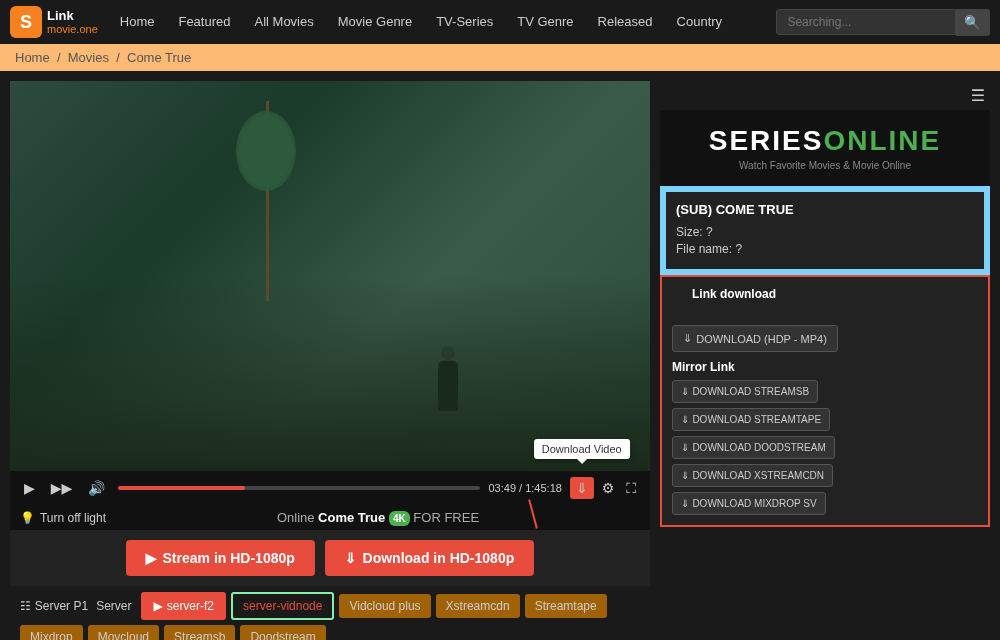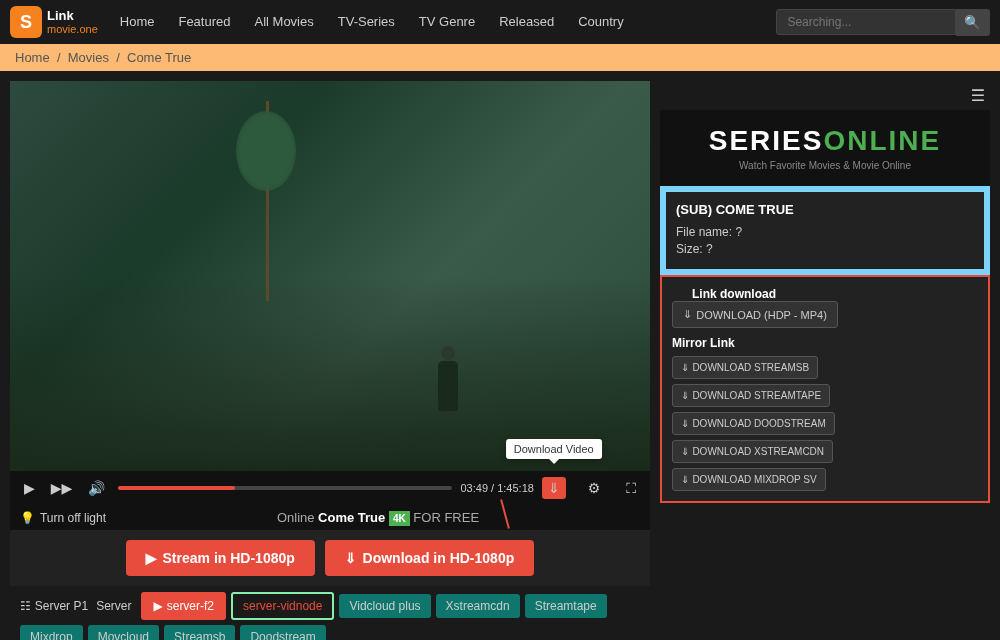--- a/index.html
+++ b/index.html
@@ -94,38 +94,38 @@
       display: flex; align-items: center; gap: 8px;
     }
     .ctrl-btn {
       background: none; border: none; color: #ccc; cursor: pointer; font-size: 14px; padding: 2px 4px;
     }
     .progress-bar {
       flex: 1; height: 4px; background: #444; border-radius: 2px; position: relative;
     }
     .progress-fill { width: 35%; height: 100%; background: #e74c3c; border-radius: 2px; }
     .time-display { color: #ccc; font-size: 11px; white-space: nowrap; }
-    .ctrl-icons { display: flex; gap: 18px; margin-left: auto; }
+    .ctrl-icons { display: flex; gap: 4px; margin-left: auto; }
     .ctrl-icon-btn {
       background: none; border: none; color: #ccc; cursor: pointer; font-size: 14px; padding: 2px 4px;
     }
     .ctrl-icon-btn.highlight {
       background: #e74c3c; border-radius: 3px; padding: 3px 6px;
     }
 
     
     .bottom-bar {
       background: #111; padding: 5px 10px;
       display: flex; align-items: center; gap: 10px;
     }
     .light-toggle { color: #ccc; font-size: 12px; display: flex; align-items: center; gap: 5px; cursor: pointer; }
     .watch-info { flex: 1; text-align: center; color: #aaa; font-size: 13px; }
     .watch-info .movie-title { color: white; font-weight: bold; }
     .badge-4k {
-      background: #4CAF50; color: white; font-size: 10px; padding: 2px 4px; border-radius: 0; font-weight: bold;
+      background: #4CAF50; color: white; font-size: 10px; padding: 2px 4px; border-radius: 6px; font-weight: bold;
     }
 
     
     .stream-buttons {
       background: #222; padding: 10px; display: flex; gap: 10px; justify-content: center; align-items: center;
     }
     .btn-stream {
       background: #e74c3c; color: white; border: none; padding: 10px 20px;
       font-size: 14px; font-weight: bold; border-radius: 4px; cursor: pointer;
       display: flex; align-items: center; gap: 6px;
@@ -136,21 +136,21 @@
       display: flex; align-items: center; gap: 6px;
     }
 
     
     .server-tabs {
       background: #1a1a1a; padding: 6px 10px;
       display: flex; align-items: center; gap: 5px; flex-wrap: wrap;
     }
     .server-label { color: #ccc; font-size: 12px; display: flex; align-items: center; gap: 4px; margin-right: 5px; }
     .server-tab {
-      background: #0f766e; color: #ccc; border: none; padding: 5px 10px;
+      background: #a16207; color: #ccc; border: none; padding: 5px 10px;
       font-size: 12px; cursor: pointer; border-radius: 3px;
       display: flex; align-items: center; gap: 4px;
     }
     .server-tab.active {
       background: #e74c3c; color: white;
       border: 2px solid #ff6b6b;
     }
 
     
     .right-panel {
@@ -187,21 +187,21 @@
     .info-row { color: #aaa; font-size: 12px; margin-bottom: 3px; }
     .info-row span { color: #ccc; }
 
     
     .download-panel {
       background: #222;
       border: 2px solid #e74c3c;
       padding: 10px;
       margin-top: 0;
     }
-    .dl-section-title { color: white; font-size: 12px; font-weight: bold; margin-bottom: 0; padding-left: 20px; }
+    .dl-section-title { color: white; font-size: 12px; font-weight: bold; margin-bottom: 24px; padding-left: 20px; }
     .dl-btn {
       background: #333; color: #ccc; border: 1px solid #555;
       padding: 6px 10px; font-size: 11px; cursor: pointer; border-radius: 3px;
       display: flex; align-items: center; gap: 4px;
     }
     .mirror-title { color: white; font-size: 12px; font-weight: bold; margin: 8px 0 6px; }
     .mirror-btns { display: flex; flex-wrap: wrap; gap: 5px; }
     .mirror-btn {
       background: #333; color: #ccc; border: 1px solid #555;
       padding: 5px 8px; font-size: 10px; cursor: pointer; border-radius: 3px;
@@ -275,20 +275,21 @@
     <div class="logo-s">S</div>
     <div class="logo-text">
       <strong>Link</strong>
       <span>movie.one</span>
     </div>
   </div>
   <nav>
     <a>Home</a>
     <a>Featured</a>
     <a>All Movies</a>
+    <a>Movie Genre</a>
     <a>TV-Series</a>
     <a>TV Genre</a>
     <a>Released</a>
     <a>Country</a>
   </nav>
   <div class="search-wrap">
     <input type="text" placeholder="Searching..." style="">
     <button>🔍</button>
   </div>
 </div>
@@ -404,25 +405,25 @@
     <div class="series-logo">
       <div class="series-logo-text">
         <span class="white">SERIES</span><span class="green">ONLINE</span>
       </div>
       <div class="series-sub">Watch Favorite Movies &amp; Movie Online</div>
     </div>
 
     <div class="movie-info-panel">
       <div class="movie-title-panel">(SUB) COME TRUE</div>
       <div class="info-row">
+        <span>Size:</span>
+        <span>?</span>
+      </div>
+      <div class="info-row">
         <span>File name:</span>
-        <span>?</span>
-      </div>
-      <div class="info-row">
-        <span>Size:</span>
         <span>?</span>
       </div>
     </div>
 
     <div class="download-panel">
       <div class="dl-section-title">Link download</div>
       <button class="dl-btn">
         <span>⇓</span>
         <span>DOWNLOAD (HDP - MP4)</span>
       </button>

